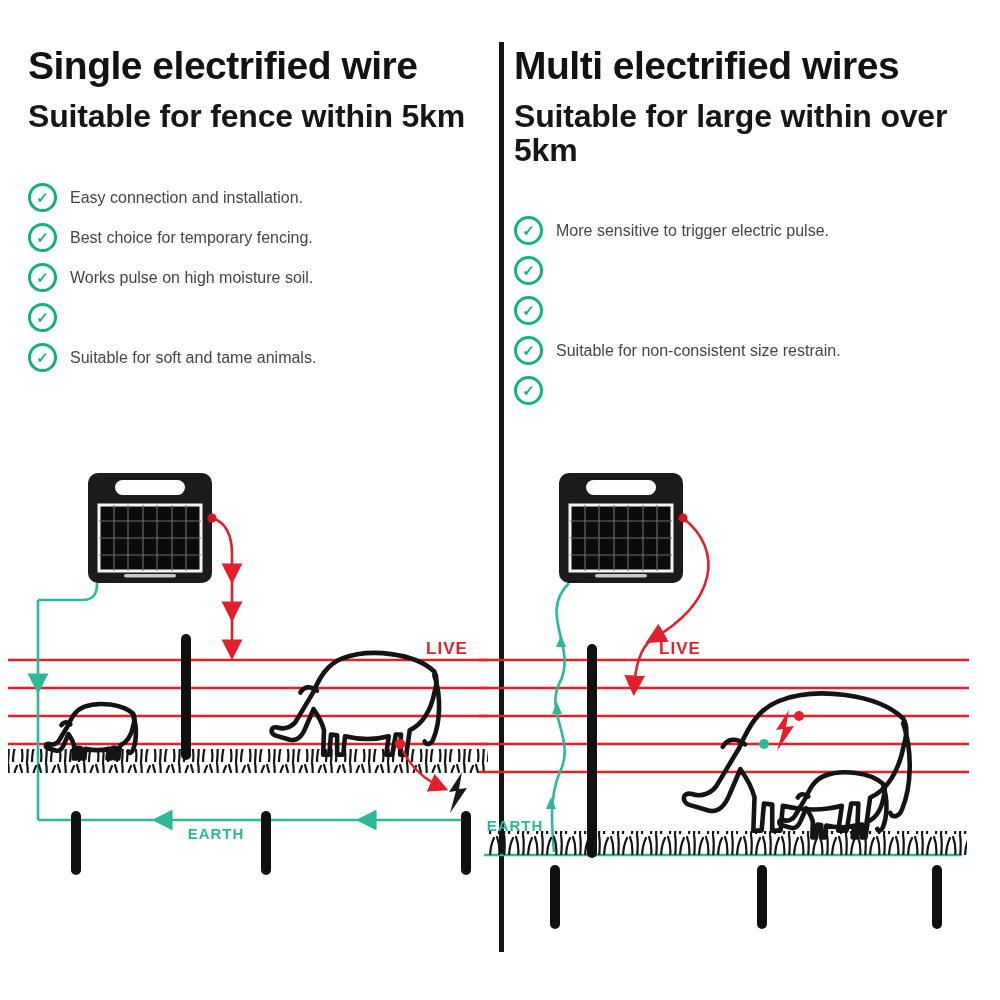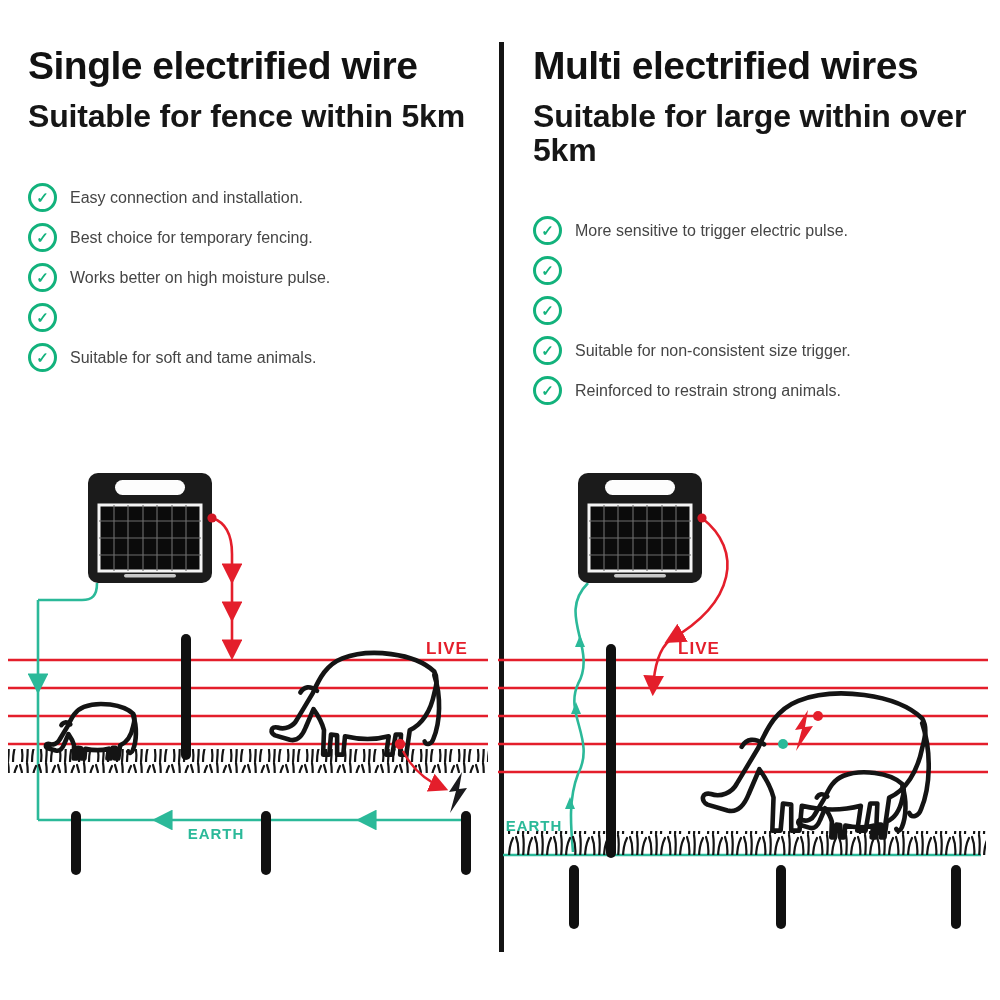--- a/index.html
+++ b/index.html
@@ -1,21 +1,21 @@
 <!DOCTYPE html>
 <html><head>
 <meta charset="utf-8">
 <style>
   html,body{margin:0;padding:0;background:#ffffff;}
   .canvas{position:relative;width:1000px;height:1000px;background:#ffffff;overflow:hidden;
           font-family:"Liberation Sans",sans-serif;}
   .divider{position:absolute;left:499px;top:42px;width:5px;height:910px;background:#141414;}
   .panel{position:absolute;top:0;width:497px;height:852px;}
   .panel.left{left:0;}
-  .panel.right{left:496px;}
+  .panel.right{left:477px;}
   .panel .text-block{position:absolute;top:46px;}
   .panel.left .text-block{left:28px;width:460px;}
   .panel.right .text-block{left:37px;width:455px;}
   h1.title{margin:0;font-size:39px;line-height:1.05;font-weight:900;color:#121212;letter-spacing:-0.5px;}
   h2.subtitle{margin:13px 0 0 0;font-size:32px;line-height:1.05;font-weight:700;color:#161616;letter-spacing:-0.2px;}
   ul.checklist{list-style:none;margin:50px 0 0 0;padding:0;}
   ul.checklist li{display:flex;align-items:center;gap:13px;margin-bottom:13px;height:27px;}
   .check{flex:0 0 auto;width:23px;height:23px;border:3px solid #12b27c;border-radius:50%;
          display:flex;align-items:center;justify-content:center;color:#12b27c;
          font-size:15px;font-weight:900;line-height:1;}
@@ -40,21 +40,21 @@
         <li>
             <span class="check">✓</span>
             <span class="ftext">Easy connection and installation.</span>
           </li>
         <li>
             <span class="check">✓</span>
             <span class="ftext">Best choice for temporary fencing.</span>
           </li>
         <li>
             <span class="check">✓</span>
-            <span class="ftext">Works better on high moisture pulse.</span>
+            <span class="ftext">Works pulse on high moisture soil.</span>
           </li>
         <li>
             <span class="check">✓</span>
           </li>
         <li>
             <span class="check">✓</span>
             <span class="ftext">Suitable for soft and tame animals.</span>
           </li>
       </ul>
     </div>
@@ -150,25 +150,24 @@
             <span class="ftext">More sensitive to trigger electric pulse.</span>
           </li>
         <li>
             <span class="check">✓</span>
           </li>
         <li>
             <span class="check">✓</span>
           </li>
         <li>
             <span class="check">✓</span>
-            <span class="ftext">Suitable for non-consistent size trigger.</span>
-          </li>
-        <li>
-            <span class="check">✓</span>
-            <span class="ftext">Reinforced to restrain strong animals.</span>
+            <span class="ftext">Suitable for non-consistent size restrain.</span>
+          </li>
+        <li>
+            <span class="check">✓</span>
           </li>
       </ul>
     </div>
 
     <svg class="diagram" width="497" height="505" viewBox="0 0 497 505">
       <defs>
         <marker id="arr-red-b" viewBox="0 0 10 10" refX="7" refY="5" markerWidth="8" markerHeight="8" orient="auto-start-reverse">
           <path d="M0,0 L10,5 L0,10 Z" fill="#e41e2b"></path>
         </marker>
         <pattern id="grass-b" width="19" height="24" patternUnits="userSpaceOnUse">

